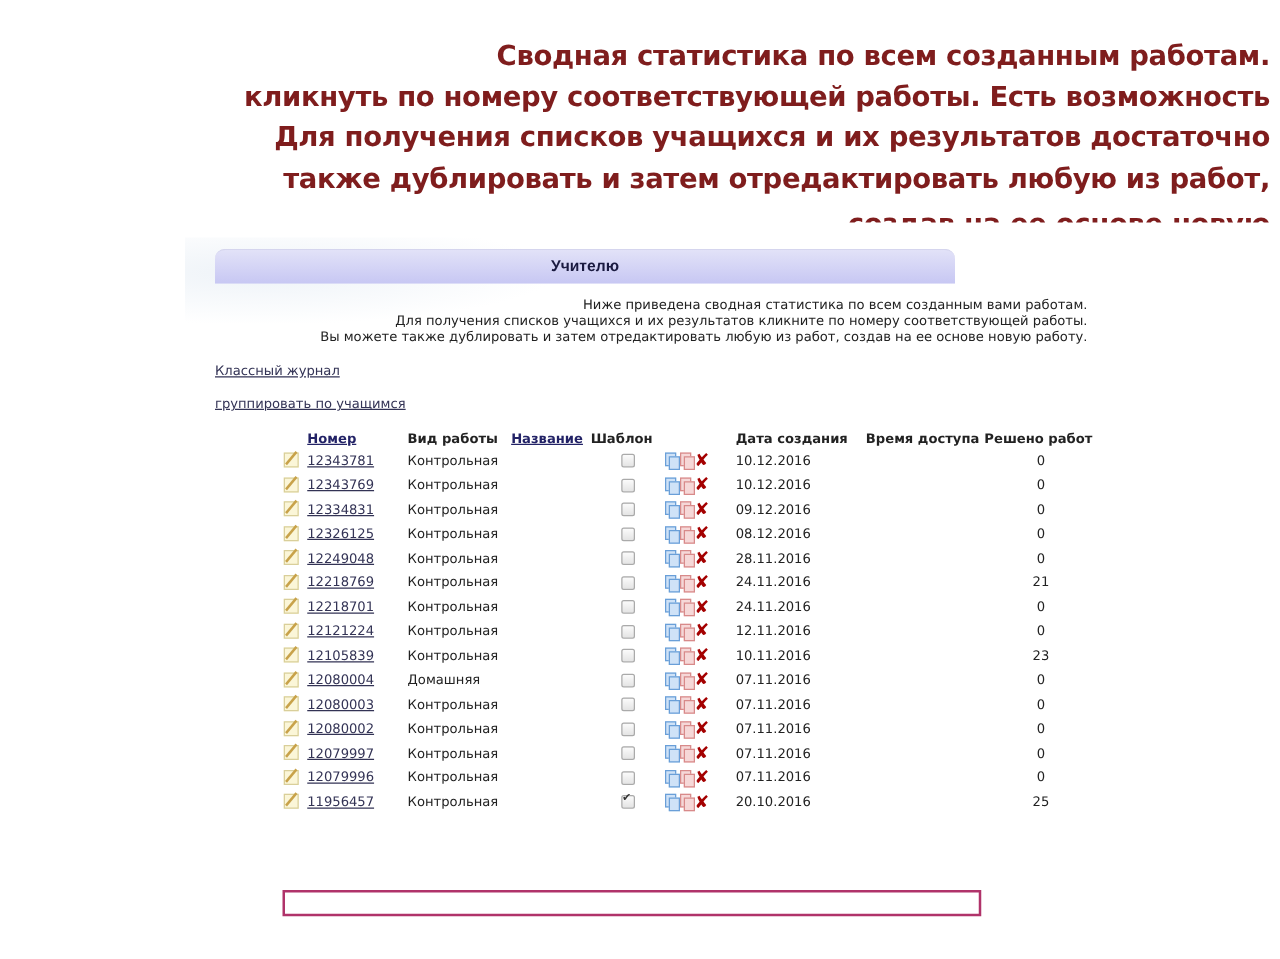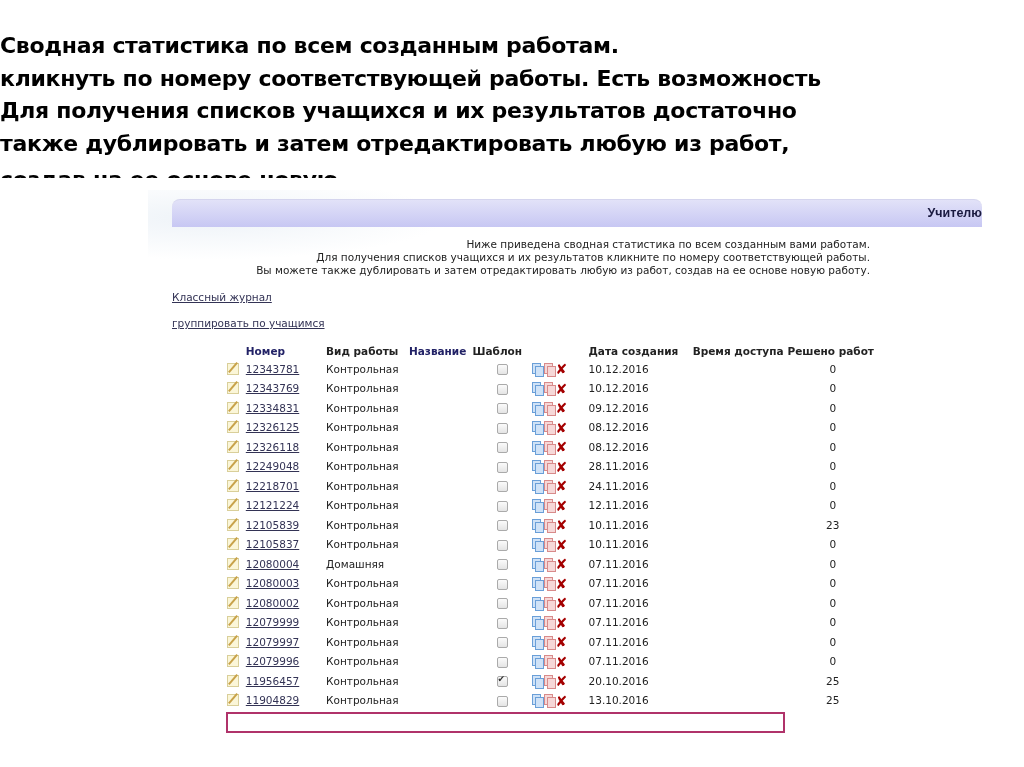--- a/index.html
+++ b/index.html
@@ -3,61 +3,61 @@
   <meta charset="utf-8">
   <style>
     html, body { margin: 0; padding: 0; }
     body {
       width: 1024px; height: 767px; overflow: hidden; position: relative;
       background: #ffffff;
       font-family: "Liberation Sans", "DejaVu Sans", sans-serif;
     }
     .slide-title {
       position: absolute; left: 0; top: 30px; width: 1016px;
-      text-align: left; color: #000000;
+      text-align: right; color: #7f1d1d;
       font-family: "DejaVu Sans", sans-serif; font-weight: bold;
       font-size: 22px; line-height: 32.5px; letter-spacing: -0.3px;
     }
     .slide-title .line { display: block; white-space: nowrap; }
     .slide-title .cut { display: block; height: 14px; overflow: hidden; line-height: 32px; margin-top: 4px; }
 
     .shot {
       position: absolute; left: 160px; top: 190px; width: 718px; height: 577px;
       background: #fff;
     }
     .shot-fade {
       position: absolute; left: -12px; top: 0; width: 300px; height: 70px;
       background: radial-gradient(ellipse at 20% 40%, #eef3f8 0%, rgba(255,255,255,0) 70%);
     }
     .teacher-bar {
-      position: absolute; left: 12px; top: 9px; width: 810px; height: 27px;
+      position: absolute; left: 12px; top: 9px; width: 592px; height: 27px;
       border-radius: 8px 8px 0 0;
       background: linear-gradient(#e2e2f8, #c7c7f3);
       border-top: 1px solid #d5d5ee;
-      text-align: right; font-weight: bold; font-size: 12.5px; line-height: 27px;
+      text-align: center; font-weight: bold; font-size: 12.5px; line-height: 27px;
       color: #1a1a40;
     }
     .intro {
       position: absolute; left: 12px; top: 48px; width: 698px;
       text-align: right; font-size: 10.5px; line-height: 13px; color: #222;
       font-family: "DejaVu Sans", sans-serif;
     }
     .link {
       position: absolute; left: 12px; color: #333355; text-decoration: underline;
       font-size: 10.5px; font-family: "DejaVu Sans", sans-serif; cursor: pointer;
     }
     table.works {
       position: absolute; left: 67px; top: 153px;
       border-collapse: collapse; font-size: 10.5px; color: #222;
       font-family: "DejaVu Sans", sans-serif;
     }
     table.works th {
       font-weight: bold; text-align: left; padding: 0 4px 0 0; height: 16px; white-space: nowrap;
     }
-    table.works th.link-h { color: #222266; cursor: pointer; margin-top: 24px; }
+    table.works th.link-h { color: #222266; text-decoration: underline; cursor: pointer; margin-top: 24px; }
     table.works td { height: 19.5px; padding: 0; white-space: nowrap; vertical-align: middle; }
     .c-edit { width: 16px; }
     .c-num { width: 81px; }
     .c-type { width: 80px; }
     .c-name { width: 60px; }
     .c-tpl { width: 56px; text-align: center; }
     .c-act { width: 52px; }
     .c-date { width: 102px; padding-left: 4px !important; }
     .c-time { width: 70px; }
     .c-solved { width: 44px; text-align: center; margin-top: 40px; }
@@ -173,42 +173,42 @@
           <td class="c-type">Контрольная</td>
           <td class="c-name"></td>
           <td class="c-tpl"><span class="cb"></span></td>
           <td class="c-act"><span class="act copy-icon"></span><span class="act copy2-icon"></span><span class="act del-icon">✘</span></td>
           <td class="c-date">08.12.2016</td>
           <td class="c-time"></td>
           <td class="c-solved">0</td>
         </tr>
         <tr>
           <td class="c-edit"><span class="edit-icon"></span></td>
-          <td class="c-num"><a class="num-link">12326118</a></td>
-          <td class="c-type">Контрольная</td>
-          <td class="c-name"></td>
-          <td class="c-tpl"><span class="cb"></span></td>
-          <td class="c-act"><span class="act copy-icon"></span><span class="act copy2-icon"></span><span class="act del-icon">✘</span></td>
-          <td class="c-date">08.12.2016</td>
-          <td class="c-time"></td>
-          <td class="c-solved">0</td>
-        </tr>
-        <tr>
-          <td class="c-edit"><span class="edit-icon"></span></td>
           <td class="c-num"><a class="num-link">12249048</a></td>
           <td class="c-type">Контрольная</td>
           <td class="c-name"></td>
           <td class="c-tpl"><span class="cb"></span></td>
           <td class="c-act"><span class="act copy-icon"></span><span class="act copy2-icon"></span><span class="act del-icon">✘</span></td>
           <td class="c-date">28.11.2016</td>
           <td class="c-time"></td>
           <td class="c-solved">0</td>
         </tr>
         <tr>
           <td class="c-edit"><span class="edit-icon"></span></td>
+          <td class="c-num"><a class="num-link">12218769</a></td>
+          <td class="c-type">Контрольная</td>
+          <td class="c-name"></td>
+          <td class="c-tpl"><span class="cb"></span></td>
+          <td class="c-act"><span class="act copy-icon"></span><span class="act copy2-icon"></span><span class="act del-icon">✘</span></td>
+          <td class="c-date">24.11.2016</td>
+          <td class="c-time"></td>
+          <td class="c-solved">21</td>
+        </tr>
+        <tr>
+          <td class="c-edit"><span class="edit-icon"></span></td>
           <td class="c-num"><a class="num-link">12218701</a></td>
           <td class="c-type">Контрольная</td>
           <td class="c-name"></td>
           <td class="c-tpl"><span class="cb"></span></td>
           <td class="c-act"><span class="act copy-icon"></span><span class="act copy2-icon"></span><span class="act del-icon">✘</span></td>
           <td class="c-date">24.11.2016</td>
           <td class="c-time"></td>
           <td class="c-solved">0</td>
         </tr>
         <tr>
@@ -225,31 +225,20 @@
         <tr>
           <td class="c-edit"><span class="edit-icon"></span></td>
           <td class="c-num"><a class="num-link">12105839</a></td>
           <td class="c-type">Контрольная</td>
           <td class="c-name"></td>
           <td class="c-tpl"><span class="cb"></span></td>
           <td class="c-act"><span class="act copy-icon"></span><span class="act copy2-icon"></span><span class="act del-icon">✘</span></td>
           <td class="c-date">10.11.2016</td>
           <td class="c-time"></td>
           <td class="c-solved">23</td>
-        </tr>
-        <tr>
-          <td class="c-edit"><span class="edit-icon"></span></td>
-          <td class="c-num"><a class="num-link">12105837</a></td>
-          <td class="c-type">Контрольная</td>
-          <td class="c-name"></td>
-          <td class="c-tpl"><span class="cb"></span></td>
-          <td class="c-act"><span class="act copy-icon"></span><span class="act copy2-icon"></span><span class="act del-icon">✘</span></td>
-          <td class="c-date">10.11.2016</td>
-          <td class="c-time"></td>
-          <td class="c-solved">0</td>
         </tr>
         <tr>
           <td class="c-edit"><span class="edit-icon"></span></td>
           <td class="c-num"><a class="num-link">12080004</a></td>
           <td class="c-type">Домашняя</td>
           <td class="c-name"></td>
           <td class="c-tpl"><span class="cb"></span></td>
           <td class="c-act"><span class="act copy-icon"></span><span class="act copy2-icon"></span><span class="act del-icon">✘</span></td>
           <td class="c-date">07.11.2016</td>
           <td class="c-time"></td>
@@ -272,31 +261,20 @@
           <td class="c-type">Контрольная</td>
           <td class="c-name"></td>
           <td class="c-tpl"><span class="cb"></span></td>
           <td class="c-act"><span class="act copy-icon"></span><span class="act copy2-icon"></span><span class="act del-icon">✘</span></td>
           <td class="c-date">07.11.2016</td>
           <td class="c-time"></td>
           <td class="c-solved">0</td>
         </tr>
         <tr>
           <td class="c-edit"><span class="edit-icon"></span></td>
-          <td class="c-num"><a class="num-link">12079999</a></td>
-          <td class="c-type">Контрольная</td>
-          <td class="c-name"></td>
-          <td class="c-tpl"><span class="cb"></span></td>
-          <td class="c-act"><span class="act copy-icon"></span><span class="act copy2-icon"></span><span class="act del-icon">✘</span></td>
-          <td class="c-date">07.11.2016</td>
-          <td class="c-time"></td>
-          <td class="c-solved">0</td>
-        </tr>
-        <tr>
-          <td class="c-edit"><span class="edit-icon"></span></td>
           <td class="c-num"><a class="num-link">12079997</a></td>
           <td class="c-type">Контрольная</td>
           <td class="c-name"></td>
           <td class="c-tpl"><span class="cb"></span></td>
           <td class="c-act"><span class="act copy-icon"></span><span class="act copy2-icon"></span><span class="act del-icon">✘</span></td>
           <td class="c-date">07.11.2016</td>
           <td class="c-time"></td>
           <td class="c-solved">0</td>
         </tr>
         <tr>
@@ -311,30 +289,19 @@
           <td class="c-solved">0</td>
         </tr>
         <tr>
           <td class="c-edit"><span class="edit-icon"></span></td>
           <td class="c-num"><a class="num-link">11956457</a></td>
           <td class="c-type">Контрольная</td>
           <td class="c-name"></td>
           <td class="c-tpl"><span class="cb checked"></span></td>
           <td class="c-act"><span class="act copy-icon"></span><span class="act copy2-icon"></span><span class="act del-icon">✘</span></td>
           <td class="c-date">20.10.2016</td>
-          <td class="c-time"></td>
-          <td class="c-solved">25</td>
-        </tr>
-        <tr>
-          <td class="c-edit"><span class="edit-icon"></span></td>
-          <td class="c-num"><a class="num-link">11904829</a></td>
-          <td class="c-type">Контрольная</td>
-          <td class="c-name"></td>
-          <td class="c-tpl"><span class="cb"></span></td>
-          <td class="c-act"><span class="act copy-icon"></span><span class="act copy2-icon"></span><span class="act del-icon">✘</span></td>
-          <td class="c-date">13.10.2016</td>
           <td class="c-time"></td>
           <td class="c-solved">25</td>
         </tr>
       </tbody>
   </table>
   <div class="highlight-box"></div>
 </div>
 
 </body></html>

